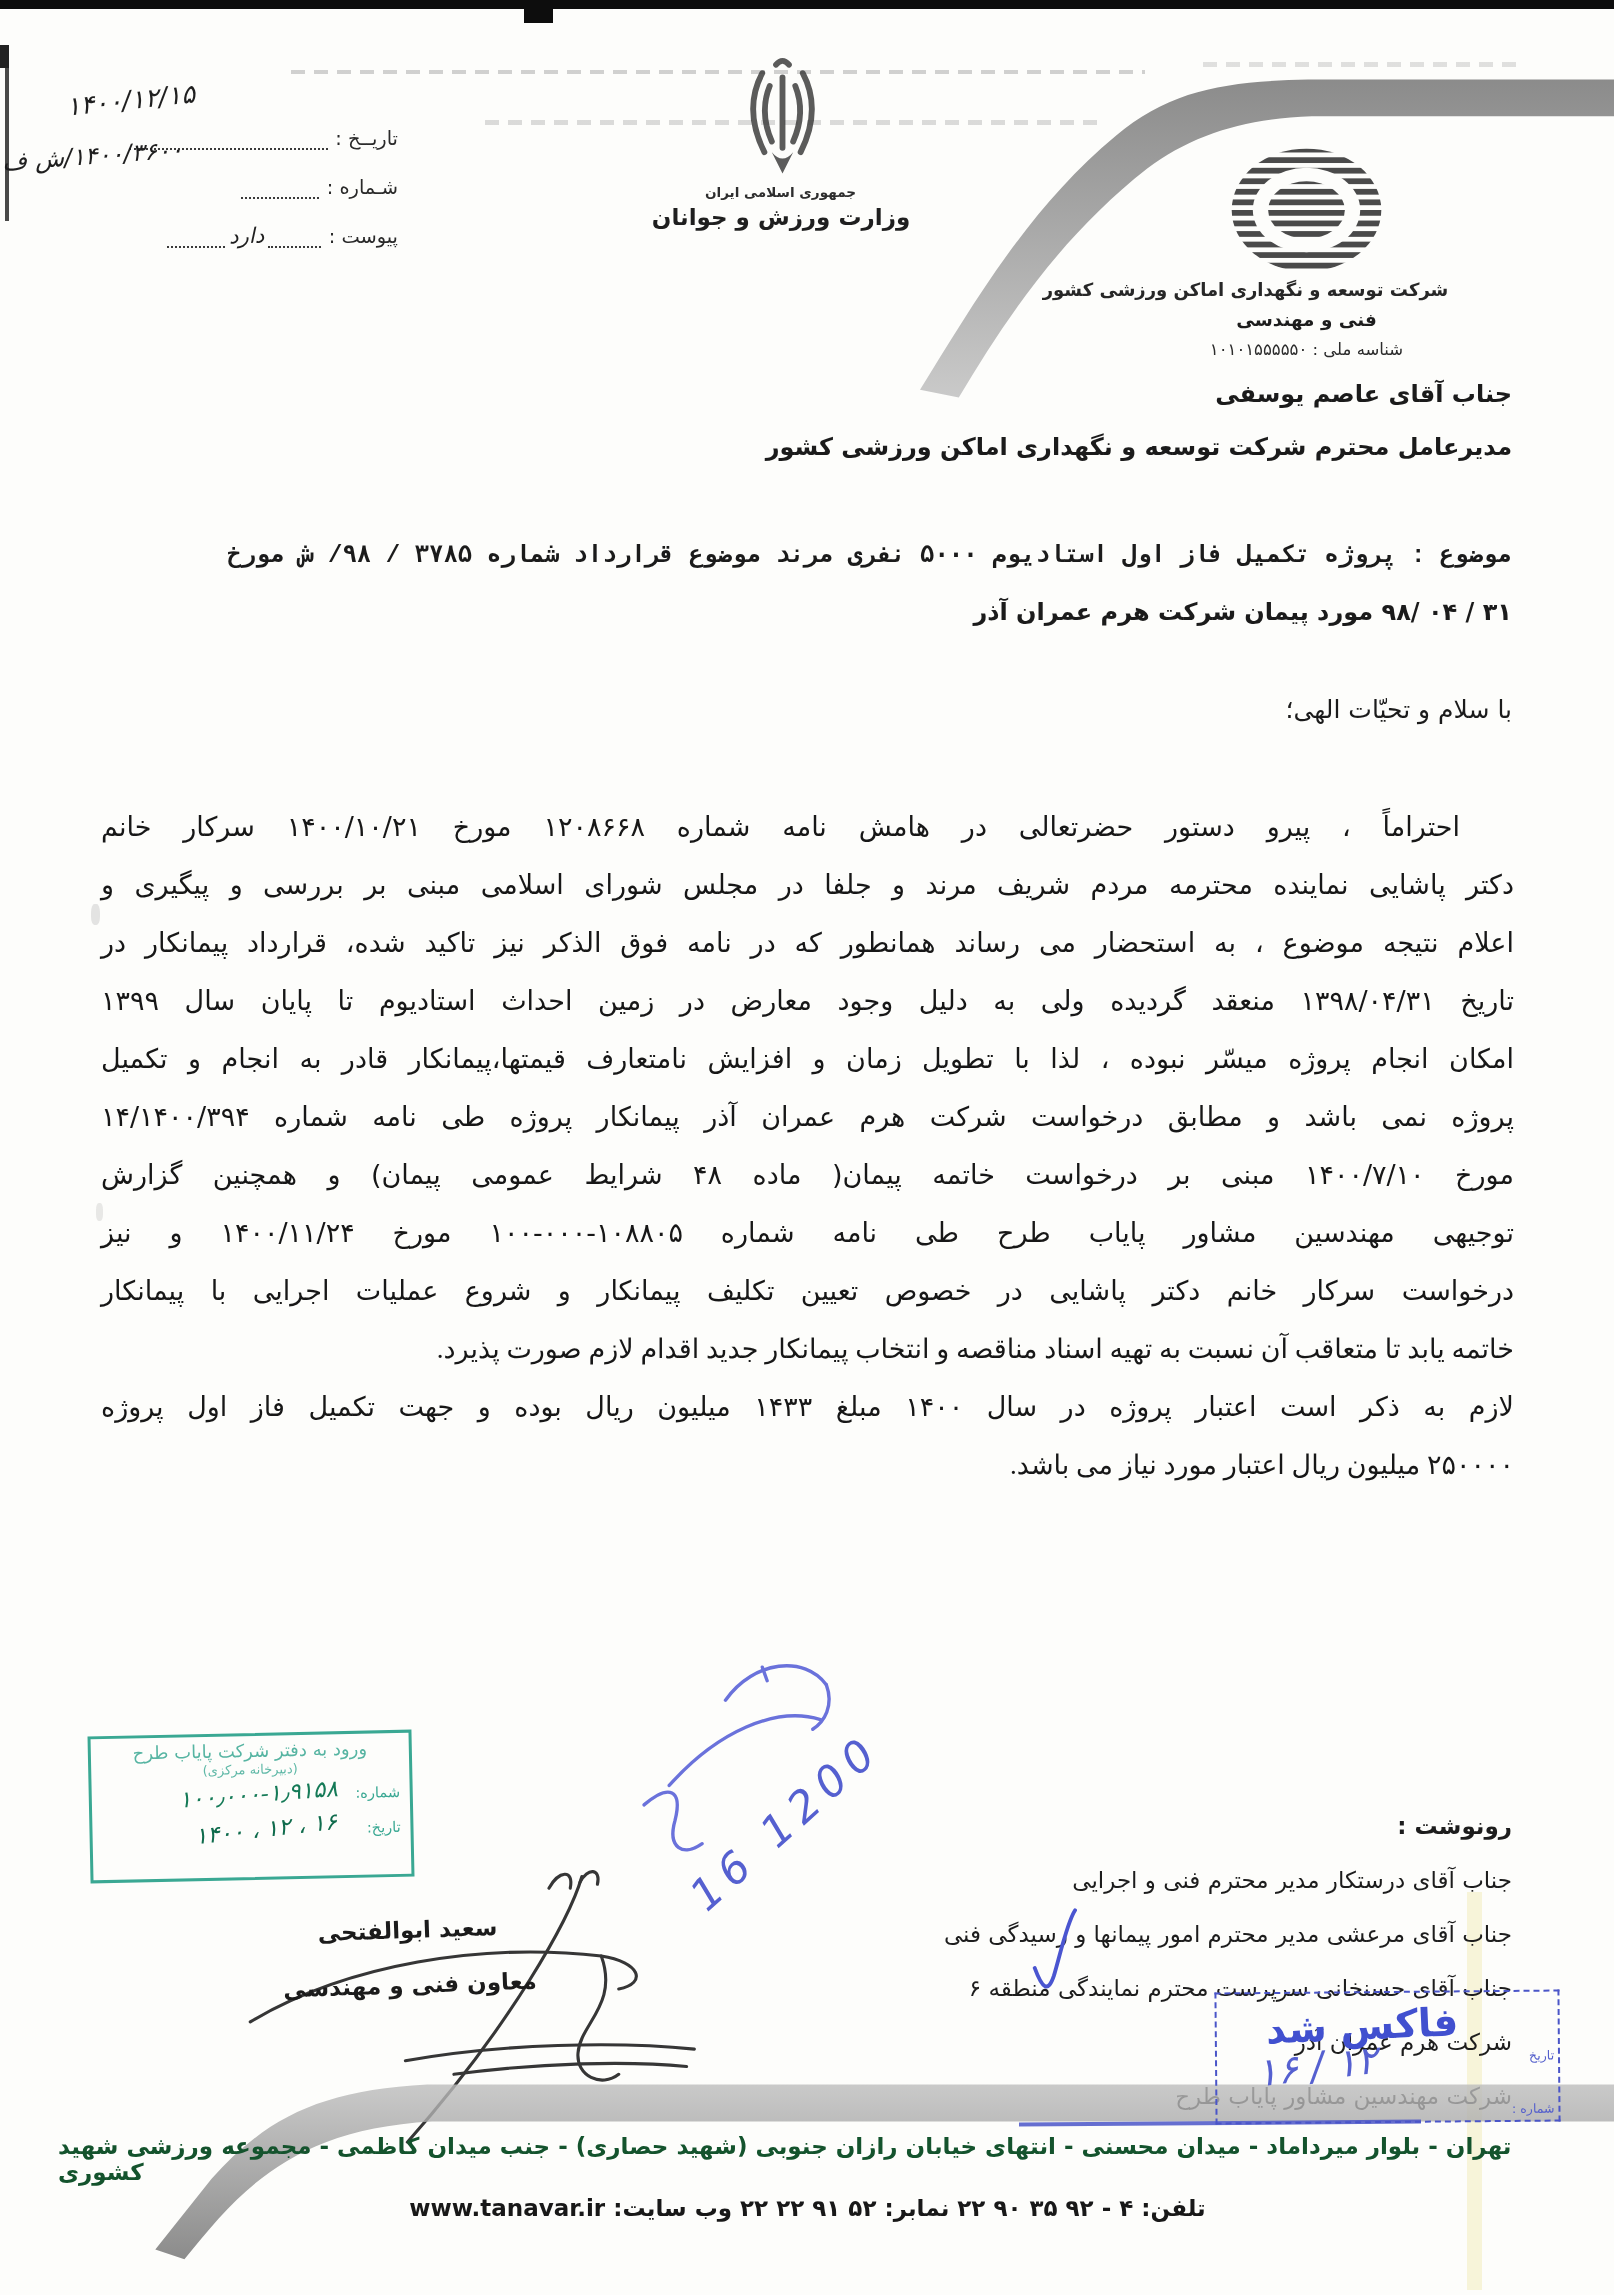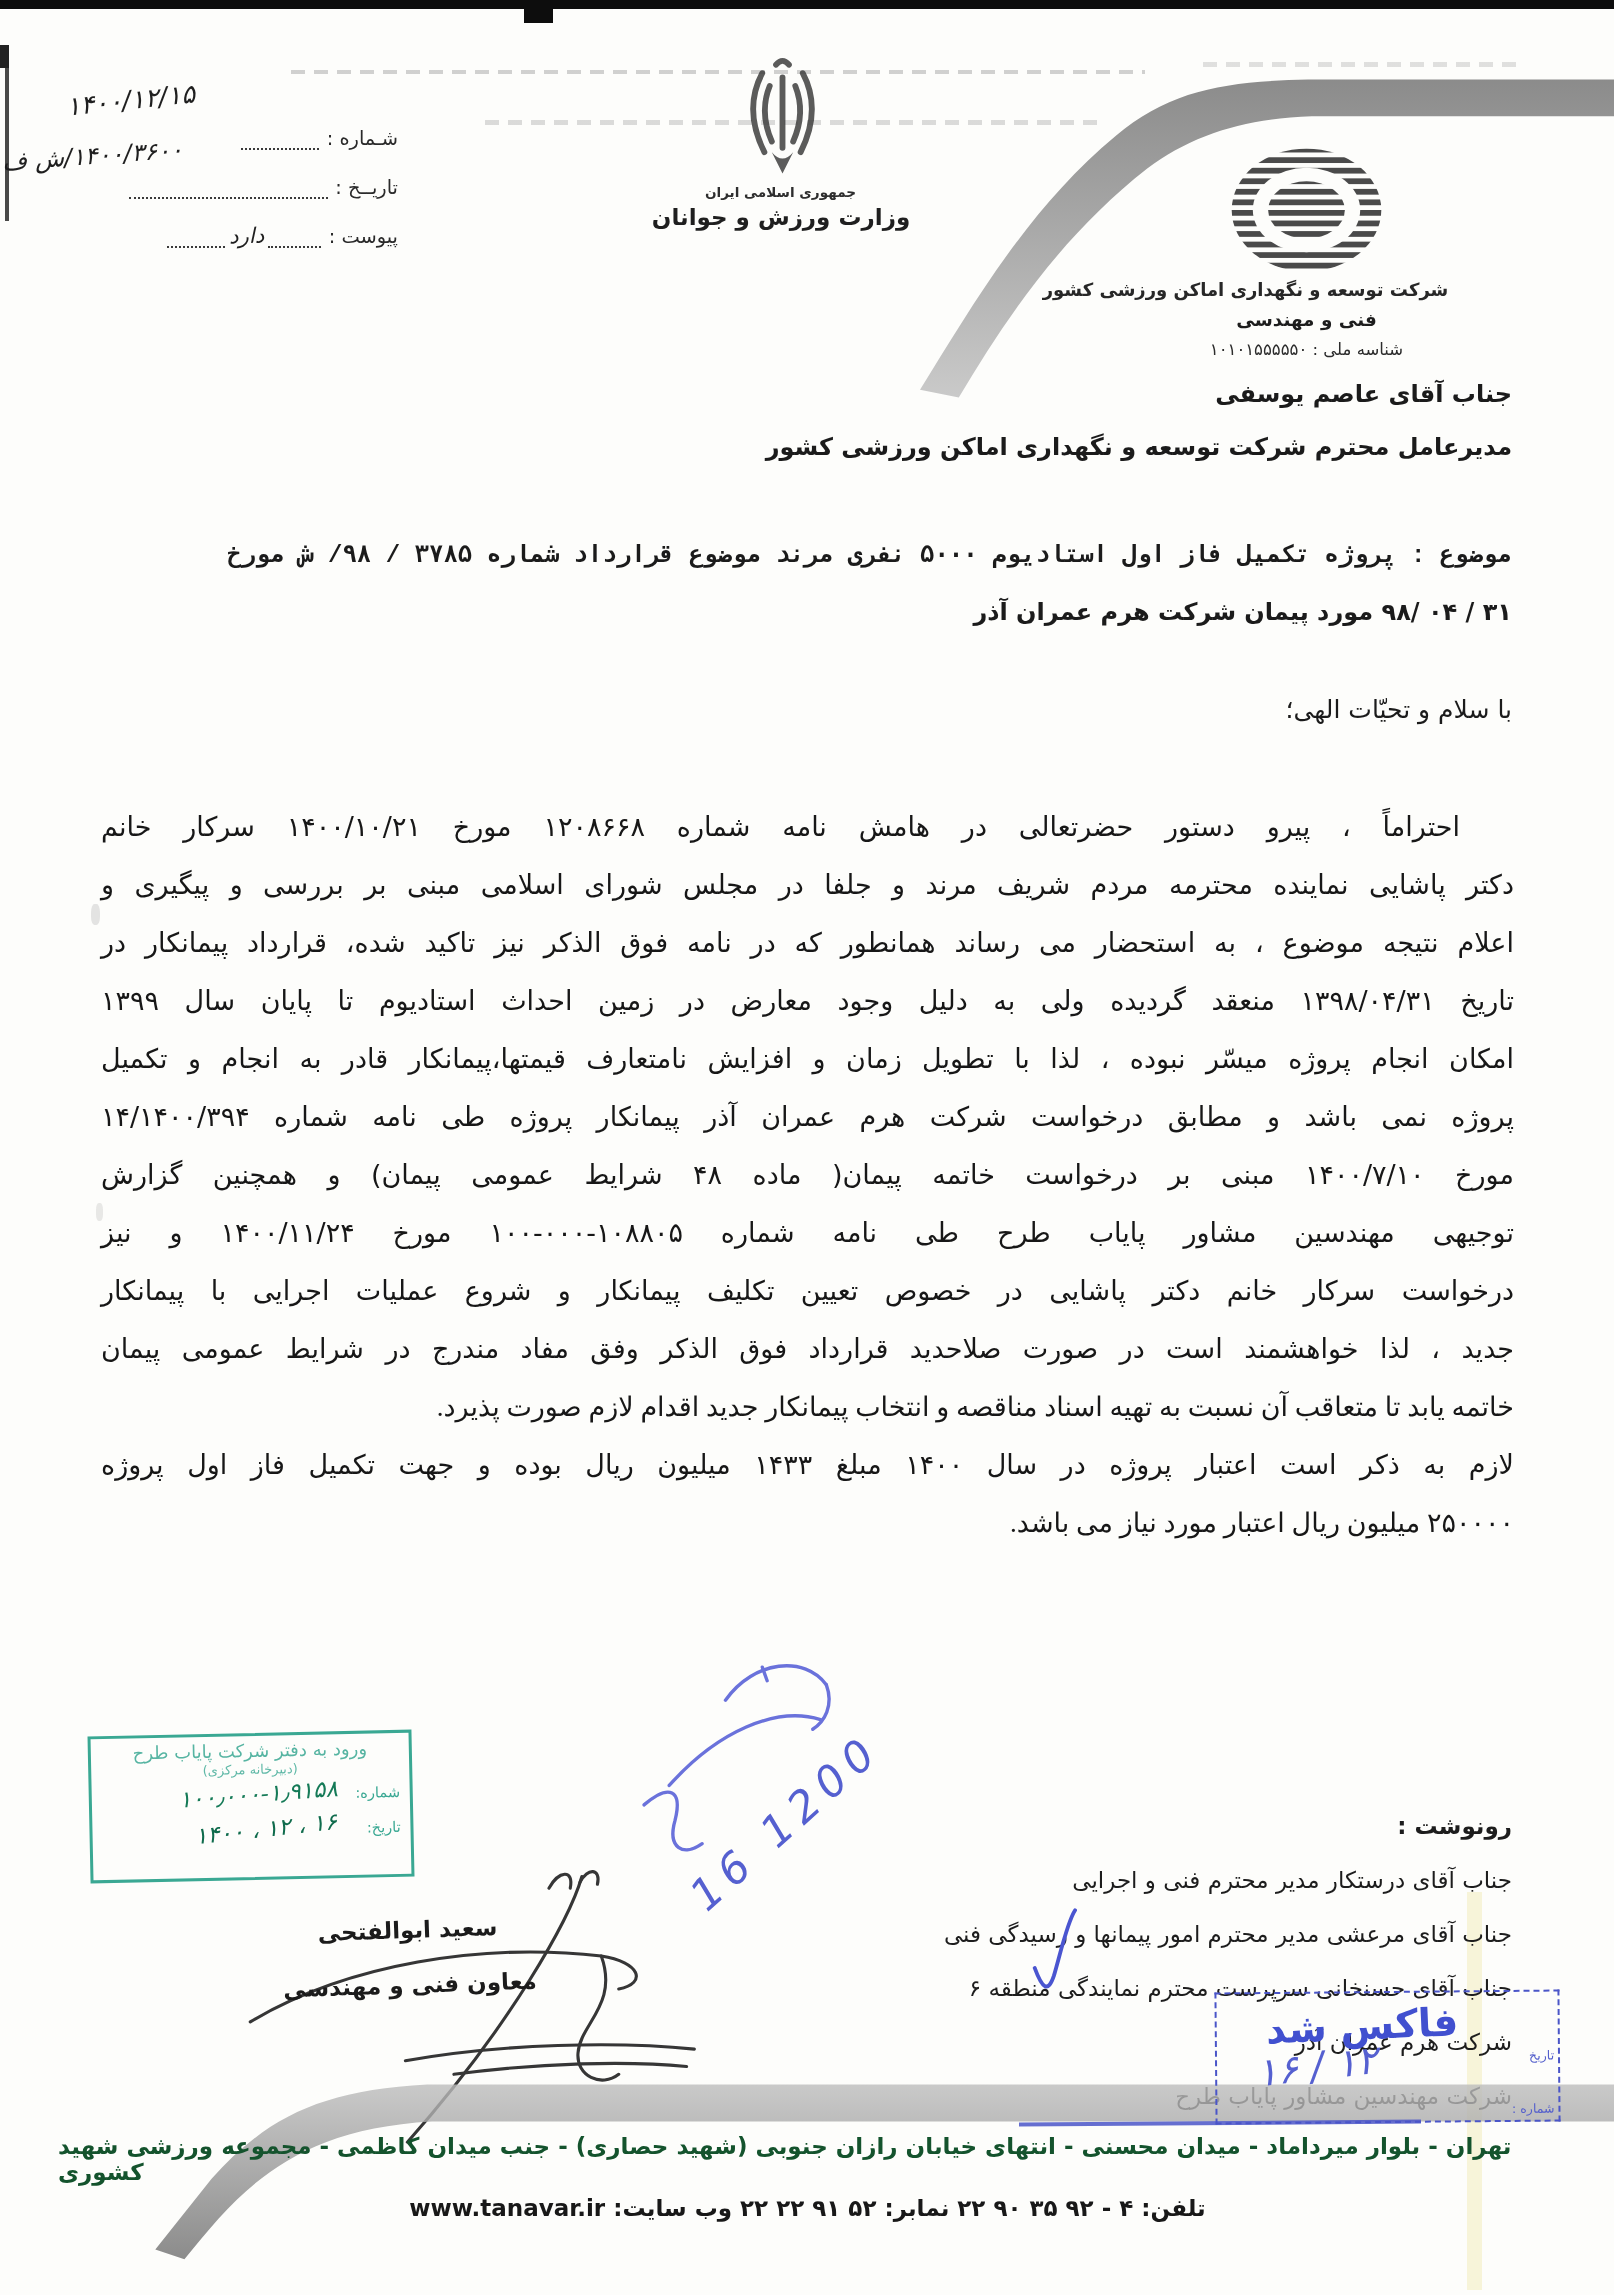--- a/index.html
+++ b/index.html
@@ -114,26 +114,26 @@
     <linearGradient id="gb2" x1="0" y1="1" x2="0" y2="0">
       <stop offset="0" stop-color="#6f6f6f"></stop>
         <stop offset="1" stop-color="#bdbdbd"></stop>
     </linearGradient>
   </defs>
   <path fill="url(#gb1)" opacity=".8" d="M948 402 C 1005 310 1060 215 1150 140 C 1207 92 1264 84 1348 82 L 1664 82 L 1664 120 L 1352 120 C 1285 122 1230 138 1182 174 C 1098 240 1040 322 988 410 Z"></path>
 </svg>
 
 <div class="abs fields">
   <div class="frow">
+    <span class="flabel">تاریــخ :</span>
+    <span class="dots" style="width:199px;"></span>
+  </div>
+  <div class="frow">
     <span class="flabel">شـماره :</span>
     <span class="dots" style="width:78px;"></span>
-  </div>
-  <div class="frow">
-    <span class="flabel">تاریــخ :</span>
-    <span class="dots" style="width:199px;"></span>
   </div>
   <div class="frow">
     <span class="flabel">پیوست :</span>
     <span class="dots" style="width:53px;"></span>
     <span class="hw hw-attach">دارد</span>
     <span class="dots" style="width:58px;"></span>
   </div>
 </div>
 <div class="abs hw hw-date rtl">۱۴۰۰/۱۲/۱۵</div>
 <div class="abs hw hw-number rtl">۱۴۰۰/۳۶۰۰/ش ف</div>
@@ -194,21 +194,20 @@
 <div class="abs body-wrap">
   <div class="bline first">احتراماً ، پیرو دستور حضرتعالی در هامش نامه شماره ۱۲۰۸۶۶۸ مورخ ۱۴۰۰/۱۰/۲۱ سرکار خانم</div>
   <div class="bline">دکتر پاشایی نماینده محترمه مردم شریف مرند و جلفا در مجلس شورای اسلامی مبنی بر بررسی و پیگیری و</div>
   <div class="bline">اعلام نتیجه موضوع ، به استحضار می رساند همانطور که در نامه فوق الذکر نیز تاکید شده، قرارداد پیمانکار در</div>
   <div class="bline">تاریخ ۱۳۹۸/۰۴/۳۱ منعقد گردیده ولی به دلیل وجود معارض در زمین احداث استادیوم تا پایان سال ۱۳۹۹</div>
   <div class="bline">امکان انجام پروژه میسّر نبوده ، لذا با تطویل زمان و افزایش نامتعارف قیمتها،پیمانکار قادر به انجام و تکمیل</div>
   <div class="bline">پروژه نمی باشد و مطابق درخواست شرکت هرم عمران آذر پیمانکار پروژه طی نامه شماره ۱۴/۱۴۰۰/۳۹۴</div>
   <div class="bline">مورخ ۱۴۰۰/۷/۱۰ مبنی بر درخواست خاتمه پیمان( ماده ۴۸ شرایط عمومی پیمان) و همچنین گزارش</div>
   <div class="bline">توجیهی مهندسین مشاور پایاب طرح طی نامه شماره ۱۰۸۸۰۵-۰۰۰-۱۰۰ مورخ ۱۴۰۰/۱۱/۲۴ و نیز</div>
   <div class="bline">درخواست سرکار خانم دکتر پاشایی در خصوص تعیین تکلیف پیمانکار و شروع عملیات اجرایی با پیمانکار</div>
-  <div class="bline">جدید ، لذا خواهشمند است در صورت صلاحدید قرارداد فوق الذکر وفق مفاد مندرج در شرایط عمومی پیمان</div>
   <div class="bline end">خاتمه یابد تا متعاقب آن نسبت به تهیه اسناد مناقصه و انتخاب پیمانکار جدید اقدام لازم صورت پذیرد.</div>
   <div class="bline">لازم به ذکر است اعتبار پروژه در سال ۱۴۰۰ مبلغ ۱۴۳۳ میلیون ریال بوده و جهت تکمیل فاز اول پروژه</div>
   <div class="bline end">۲۵۰۰۰۰ میلیون ریال اعتبار مورد نیاز می باشد.</div>
 </div>
 
 <div class="abs entry-stamp">
   <div class="es-title">ورود به دفتر شرکت پایاب طرح</div>
   <div class="es-sub">(دبیرخانه مرکزی)</div>
   <div class="es-row">
     <span>شماره:</span>

